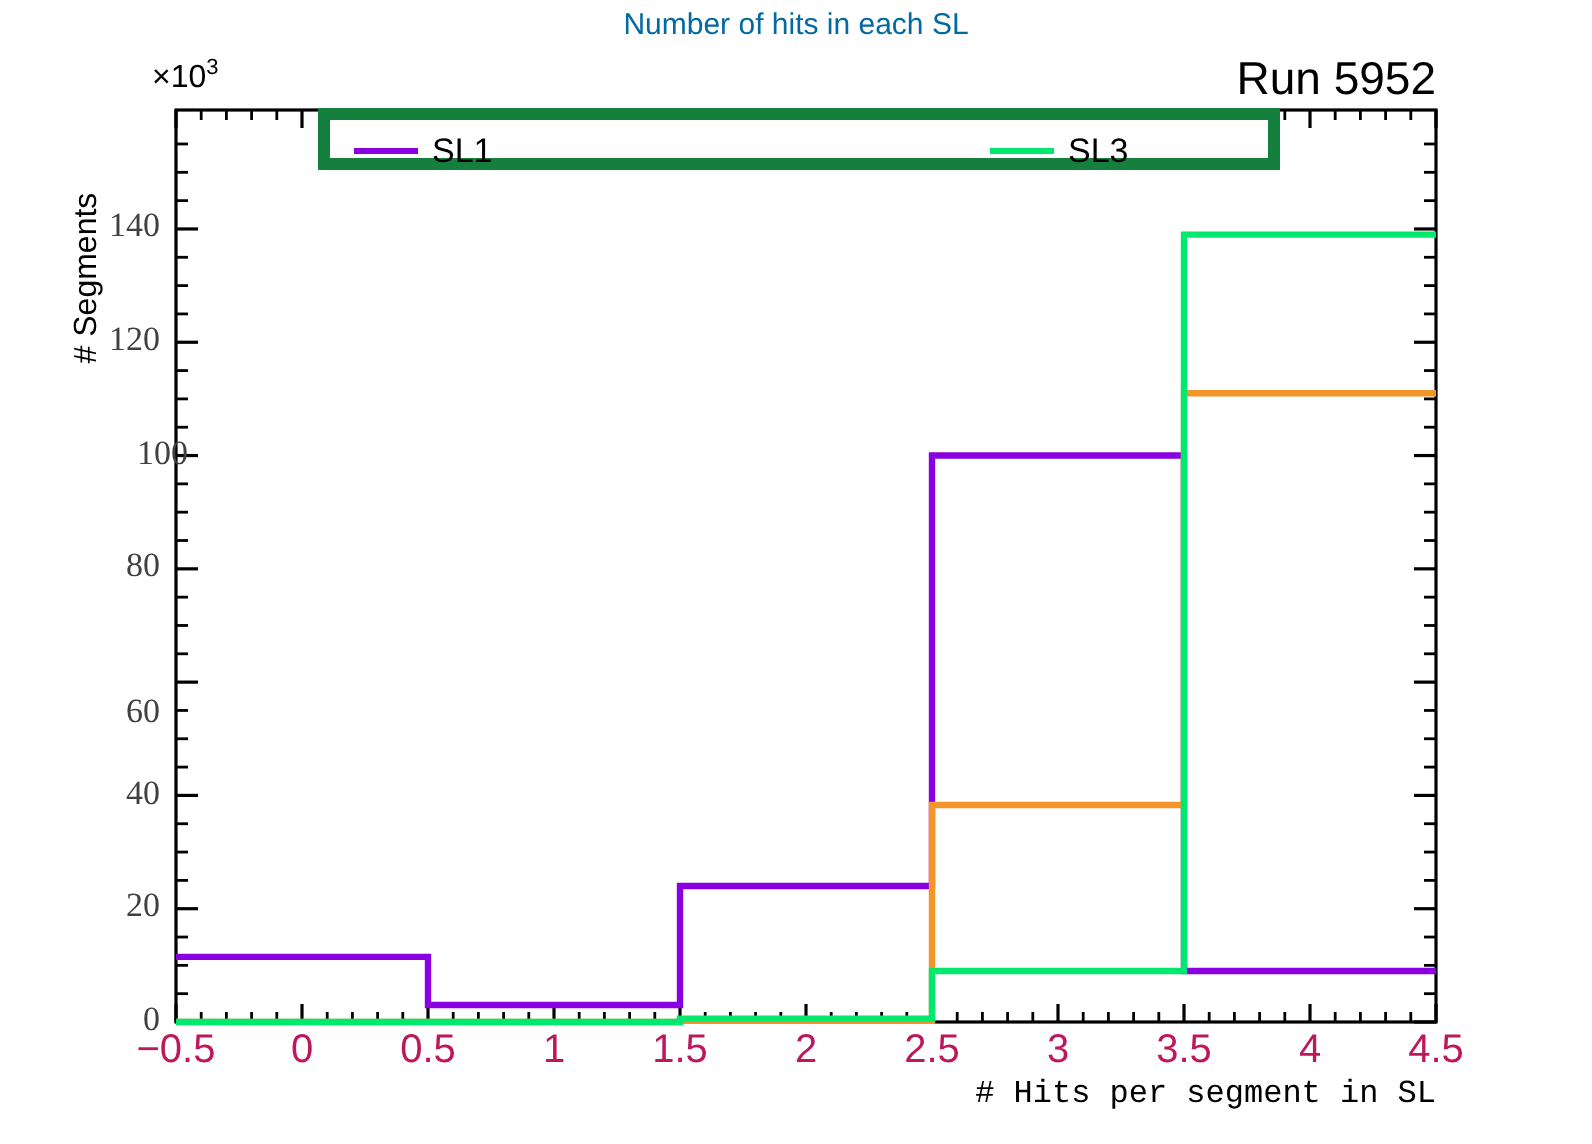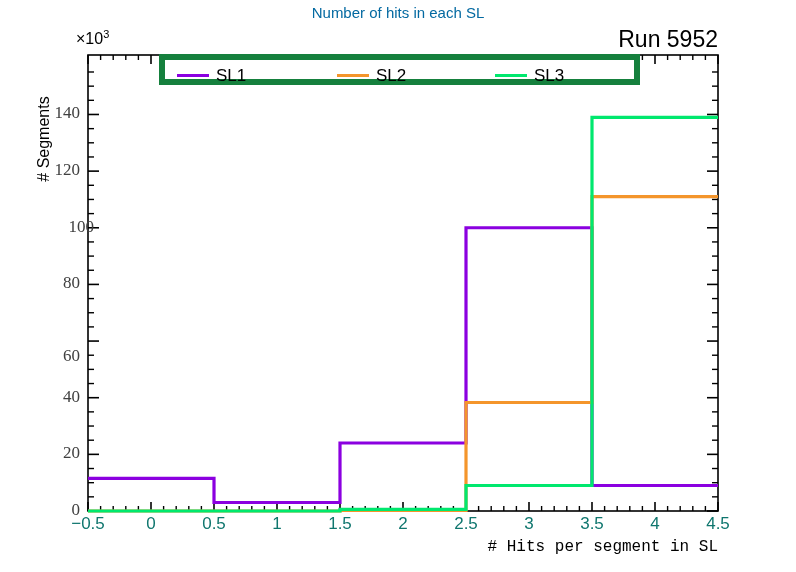--- a/index.html
+++ b/index.html
@@ -77,23 +77,23 @@
     position: absolute;
     text-align: right;
     font-size: 17px;
     font-family: Liberation Serif, serif;
     color: #404040;
     width: 46px;
   }
   .xtick-label {
     position: absolute;
     text-align: center;
-    font-size: 17px;
-    font-family: "Liberation Sans", sans-serif;
-    color: #0f766e;
+    font-size: 20px;
+    font-family: "Liberation Sans", sans-serif;
+    color: #be185d;
     width: 60px;
     top: 514px;
   }
   .legend-box {
     position: absolute;
     left: 159px;
     top: 54px;
     width: 481px;
     height: 31px;
     border: 6px solid #15803d;
@@ -330,21 +330,17 @@
     <div class="xtick-label" style="left: 562px;">3.5</div>
     <div class="xtick-label" style="left: 625px;">4</div>
     <div class="xtick-label" style="left: 688px;">4.5</div>
   </div>
 
 <div class="legend-box">
   <div class="legend-entry" style="left:12px">
     <span class="legend-swatch" style="background: rgb(139, 0, 224);"></span>
     <span class="legend-text">SL1</span>
   </div>
-  <div class="legend-entry" style="left:172px">
-    <span class="legend-swatch" style="background: rgb(244, 149, 43);"></span>
-    <span class="legend-text">SL2</span>
-  </div>
   <div class="legend-entry" style="left:330px">
     <span class="legend-swatch" style="background: rgb(0, 232, 110);"></span>
     <span class="legend-text">SL3</span>
   </div>
 </div>
 
 </body></html>

